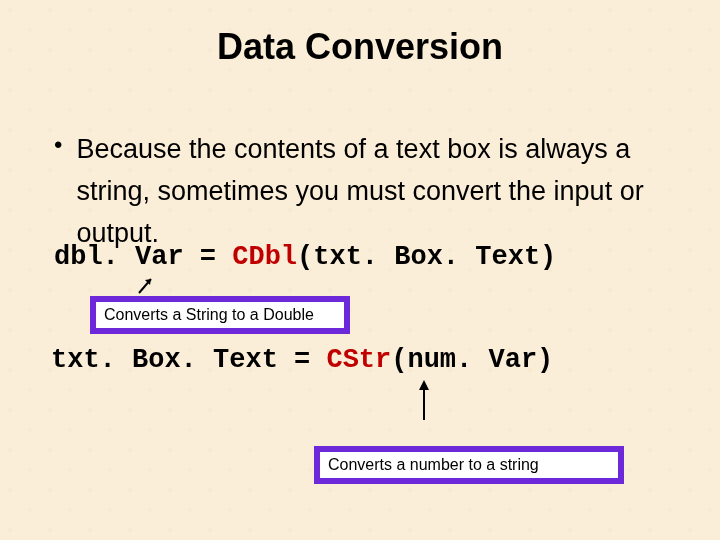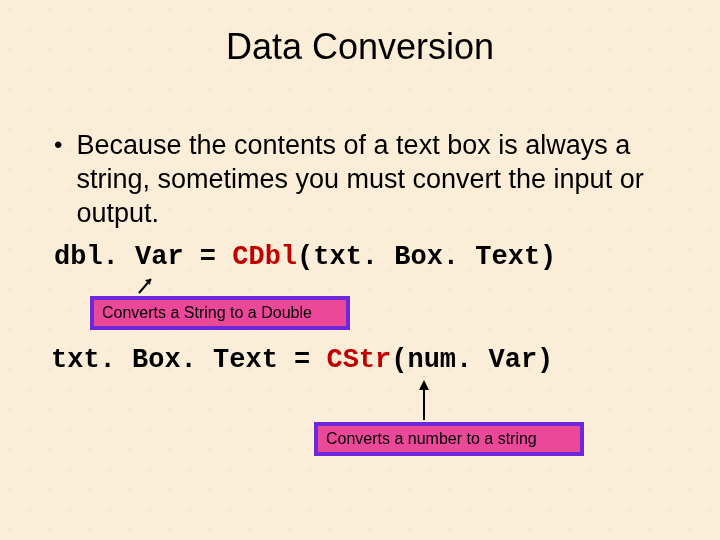--- a/index.html
+++ b/index.html
@@ -11,66 +11,66 @@
       radial-gradient(circle at 10px 10px, rgba(230,200,160,0.15) 2px, transparent 2px),
       radial-gradient(circle at 30px 30px, rgba(230,200,160,0.12) 2px, transparent 2px);
     background-size: 40px 40px;
     font-family: Arial, Helvetica, sans-serif;
     position: relative;
     overflow: hidden;
   }
   .title {
     text-align: center;
     font-size: 36px;
-    font-weight: 400;
+    font-weight: 700;
     color: #000;
     padding-top: 26px;
     font-family: Arial, sans-serif;
   }
   .bullet-block {
     position: absolute;
     top: 128px;
     left: 54px;
     right: 40px;
   }
   .bullet-row { display: flex; }
   .bullet-dot {
     font-size: 24px;
     line-height: 34px;
     padding-right: 14px;
     color: #000;
   }
   .bullet-text {
     font-size: 27px;
-    line-height: 34px;
+    line-height: 42px;
     color: #000;
     font-family: Arial, sans-serif;
   }
   .code-line {
     font-family: "Courier New", Courier, monospace;
     font-size: 27px;
     font-weight: bold;
     color: #000;
     position: absolute;
     white-space: nowrap;
   }
   .code1 { top: 242px; left: 54px; }
   .code2 { top: 345px; left: 51px; }
   .fn-red { color: #c00000; }
   .caption-box {
     position: absolute;
-    background: #ec4899;
-    border: 4px solid #6d28d9;
+    background: #ffffff;
+    border: 6px solid #6d28d9;
     font-size: 16px;
     font-family: Arial, sans-serif;
     color: #000;
     padding: 4px 8px;
   }
   .cap1 { top: 296px; left: 90px; width: 260px; }
-  .cap2 { top: 422px; left: 314px; width: 270px; }
+  .cap2 { top: 446px; left: 314px; width: 310px; }
   .arrow1 {
     position: absolute;
     top: 273px;
     left: 135px;
     width: 22px;
     height: 22px;
   }
   .arrow2 {
     position: absolute;
     top: 380px;

